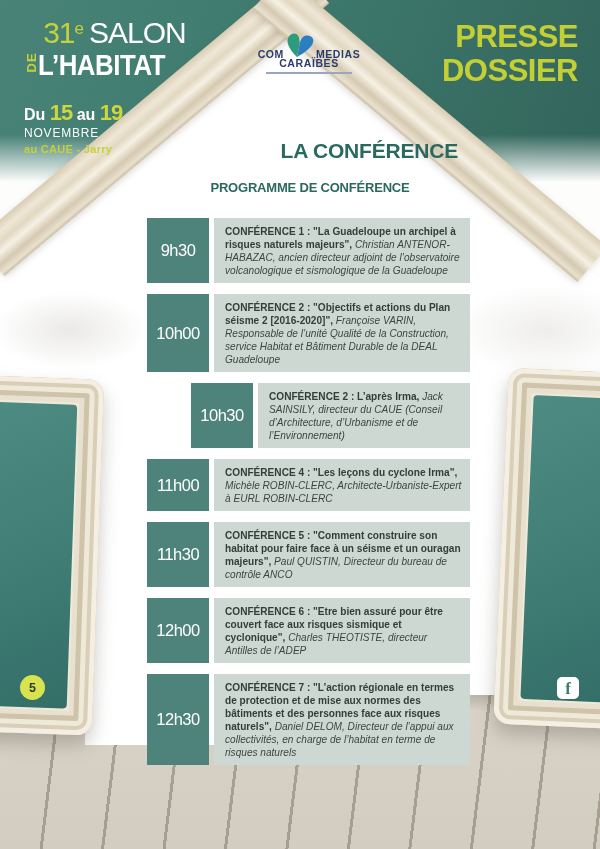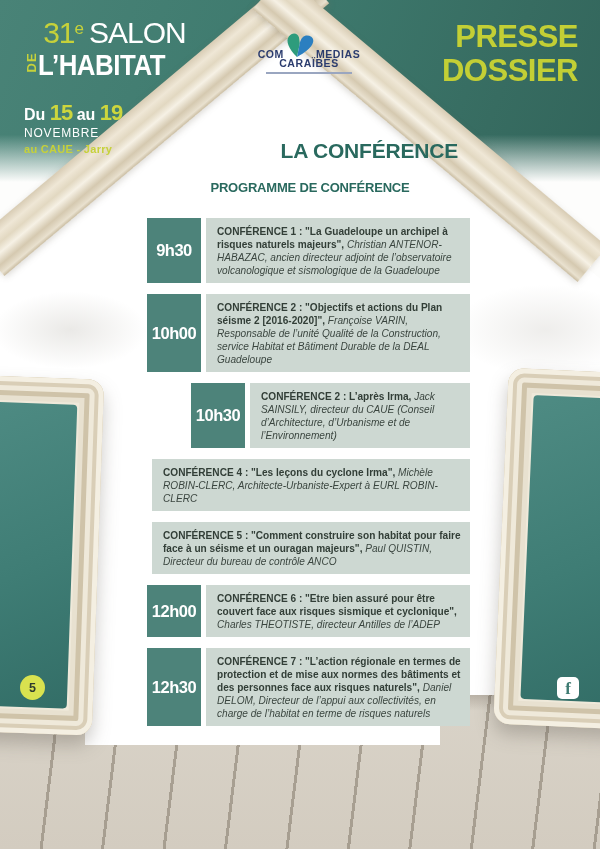--- a/index.html
+++ b/index.html
@@ -77,23 +77,23 @@
   
   .schedule { position:absolute; left:147px; top:218px; width:323px; z-index:7; }
   .sched-row { display:flex; margin-bottom:11px; align-items:stretch; }
   .sched-row:nth-child(1) { min-height:64px; }
   .sched-row:nth-child(2) { min-height:76px; }
   .sched-row:nth-child(3) { min-height:46px;margin-left:44px; }
   .sched-row:nth-child(4) { min-height:48px; }
   .sched-row:nth-child(5) { min-height:48px; }
   .sched-row:nth-child(6) { min-height:46px; }
   .sched-row:nth-child(7) { min-height:72px; }
-  .sched-time { width:54px; flex-shrink:0; background:#4d837a; color:#ffffff;
+  .sched-time { width:62px; flex-shrink:0; background:#4d837a; color:#ffffff;
     display:flex; align-items:center; justify-content:center;
-    font-size:16.5px; font-weight:bold; letter-spacing:-0.5px; }
+    font-size:16.5px; font-weight:normal; letter-spacing:-0.5px; }
   .sched-body { flex:1; margin-left:5px; background:#cdd8d2; padding:7px 8px 6px 11px;
     font-size:10.1px; line-height:13px; color:#3a453f; }
   .sched-title { font-weight:bold; color:#323e37; }
   .sched-speaker { font-style:italic; color:#3a453f; }
 
   
   .page-circle { position:absolute; left:20px; top:675px; width:25px; height:25px; z-index:8;
     background:#d9e24f; border-radius:50%; display:flex; align-items:center; justify-content:center;
     color:#2f3a2f; font-size:12.5px; font-weight:bold; }
   .fb-btn { position:absolute; left:557px; top:677px; width:22px; height:22px; z-index:8;
@@ -161,23 +161,25 @@
   </div>
   <div class="sched-row">
     <div class="sched-time">10h00</div>
     <div class="sched-body"><span class="sched-title">CONFÉRENCE 2 : "Objectifs et actions du Plan séisme 2 [2016-2020]", </span><span class="sched-speaker">Françoise VARIN, Responsable de l’unité Qualité de la Construction, service Habitat et Bâtiment Durable de la DEAL Guadeloupe</span></div>
   </div>
   <div class="sched-row">
     <div class="sched-time">10h30</div>
     <div class="sched-body"><span class="sched-title">CONFÉRENCE 2 : L’après Irma, </span><span class="sched-speaker">Jack SAINSILY, directeur du CAUE (Conseil d’Architecture, d’Urbanisme et de l’Environnement)</span></div>
   </div>
   <div class="sched-row">
+    <div class="sched-time">11h00</div>
     <div class="sched-body"><span class="sched-title">CONFÉRENCE 4 : "Les leçons du cyclone Irma", </span><span class="sched-speaker">Michèle ROBIN-CLERC, Architecte-Urbaniste-Expert à EURL ROBIN-CLERC</span></div>
   </div>
   <div class="sched-row">
+    <div class="sched-time">11h30</div>
     <div class="sched-body"><span class="sched-title">CONFÉRENCE 5 : "Comment construire son habitat pour faire face à un séisme et un ouragan majeurs", </span><span class="sched-speaker">Paul QUISTIN, Directeur du bureau de contrôle ANCO</span></div>
   </div>
   <div class="sched-row">
     <div class="sched-time">12h00</div>
     <div class="sched-body"><span class="sched-title">CONFÉRENCE 6 : "Etre bien assuré pour être couvert face aux risques sismique et cyclonique", </span><span class="sched-speaker">Charles THEOTISTE, directeur Antilles de l’ADEP</span></div>
   </div>
   <div class="sched-row">
     <div class="sched-time">12h30</div>
     <div class="sched-body"><span class="sched-title">CONFÉRENCE 7 : "L’action régionale en termes de protection et de mise aux normes des bâtiments et des personnes face aux risques naturels", </span><span class="sched-speaker">Daniel DELOM, Directeur de l’appui aux collectivités, en charge de l’habitat en terme de risques naturels</span></div>
   </div>

